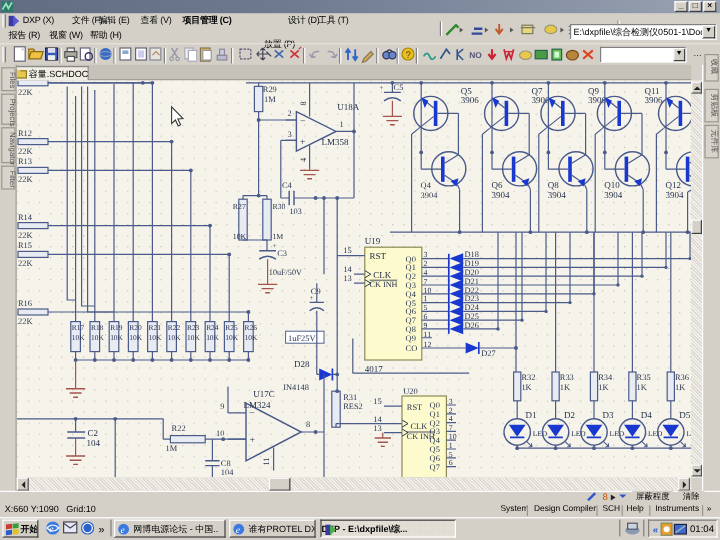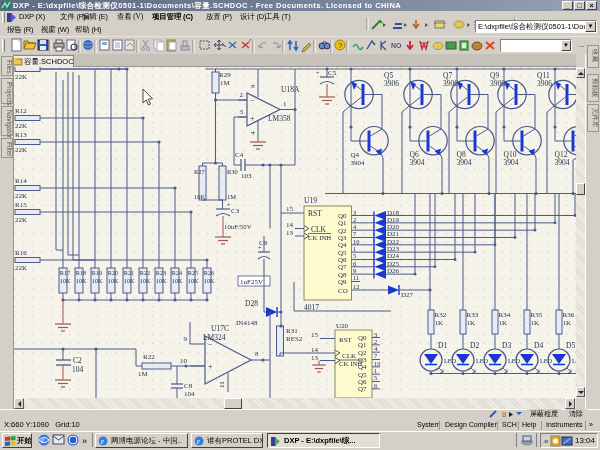--- a/index.html
+++ b/index.html
@@ -43,38 +43,37 @@
 .task.pressed{border-color:#404040 #fff #fff #404040;background:#e8e4dc;background-image:repeating-conic-gradient(#e8e4dc 0 25%,#dcd8d0 0 50%);background-size:2px 2px;font-weight:bold;}
 #tray{position:absolute;top:433px;left:540px;width:58px;height:15px;border:1px solid;border-color:#808080 #fff #fff #808080;font-size:8px;line-height:14px;color:#000;}
 </style></head>
 <body>
 
 <div id="title" class="abs">
  <svg class="abs" style="left:1px;top:1px" width="10" height="9">
       <rect width="10" height="9" fill="#2a7a6a"></rect>
       <path d="M1 7 L4 2 L6 6 L9 1" stroke="#9fe0c0" stroke-width="1.5" fill="none"></path>
     </svg>
- <div class="txt">DXP - E:\dxpfile\综合检测仪0501-1\Documents\容量.SCHDOC - Free Documents. Licensed to CHINA</div>
  <div class="tbtn" style="left:562px;">_</div>
  <div class="tbtn" style="left:574px;">□</div>
  <div class="tbtn" style="left:586px;">×</div>
 </div>
 
 <div class="menurow abs" style="left:0;top:11px;width:600px;">
  <div class="grip" style="left:2px;top:1px;height:11px;"></div>
  <svg class="abs" style="left:7px;top:2px" width="9" height="9">
       <rect width="5" height="9" fill="#3a3aa0"></rect>
       <path d="M4 0 L9 4.5 L4 9 Z" fill="#5a5ad0"></path>
     </svg>
  <span style="left:19px;">DXP (X)</span>
  <span style="left:60px;">文件 (F)</span>
  <span style="left:82px;">编辑 (E)</span>
- <span style="left:117px;font-family:Liberation Serif, serif;">查看 (V)</span>
+ <span style="left:117px;">查看 (V)</span>
  <span style="left:152px;font-weight:bold;">项目管理 (C)</span>
- <span style="left:206px;">放置 (P)</span>
+ <span style="left:220px;margin-top:20px;">放置 (P)</span>
  <span style="left:240px;">设计 (D)</span>
  <span style="left:265px;">工具 (T)</span>
 </div>
 <div class="menurow abs" style="left:0;top:24px;width:320px;">
  <span style="left:7px;">报告 (R)</span>
  <span style="left:41px;">视窗 (W)</span>
  <span style="left:75px;">帮助 (H)</span>
 </div>
 
 <div class="abs" id="wiretb" style="left:320px;top:11px;width:280px;height:25px;font-size:8px;">
@@ -955,32 +954,32 @@
 </div>
 <div class="abs" style="left:92px;top:433px;width:1px;height:14px;background:#808080;"></div>
 <div class="task" style="left:95px;width:93px;padding-left:15px;">网博电源论坛 - 中国..<svg class="abs" style="left:2px;top:2px" width="10" height="10">
       <circle cx="5" cy="5" r="4.5" fill="#3a7ae0"></circle>
       <text x="2.5" y="8" font-size="8" fill="#fff" font-style="italic" font-family="Liberation Serif">e</text>
     </svg></div>
 <div class="task" style="left:191px;width:72px;padding-left:15px;">谁有PROTEL DXP 2004..<svg class="abs" style="left:2px;top:2px" width="10" height="10">
       <circle cx="5" cy="5" r="4.5" fill="#3a7ae0"></circle>
       <text x="2.5" y="8" font-size="8" fill="#fff" font-style="italic" font-family="Liberation Serif">e</text>
     </svg></div>
-<div class="task pressed" style="left:267px;width:113px;padding-left:16px;">DXP - E:\dxpfile\综...<svg class="abs" style="left:3px;top:3px" width="9" height="9">
+<div class="task pressed" style="left:267px;width:113px;">DXP - E:\dxpfile\综...<svg class="abs" style="left:3px;top:3px" width="9" height="9">
       <rect width="5" height="9" fill="#3a3aa0"></rect>
       <path d="M4 0 L9 4.5 L4 9 Z" fill="#4ab04a"></path>
     </svg></div>
 <div class="abs" style="left:516px;top:433px;width:1px;height:14px;background:#808080;"></div>
 <svg class="abs" style="left:520px;top:434px" width="14" height="13">
     <ellipse cx="7" cy="8" rx="6" ry="3.5" fill="#8a9ab0"></ellipse>
     <rect x="3" y="2" width="8" height="5" fill="#c8d4e0" stroke="#556"></rect>
   </svg>
 <div class="abs" style="left:536px;top:433px;width:1px;height:14px;background:#808080;"></div>
 <div id="tray" class="abs">
  <svg width="56" height="14">
   <text x="3" y="10" font-size="8" fill="#2a5ad0" font-weight="bold">«</text>
   <rect x="10" y="2" width="9" height="10" fill="#e8a030" stroke="#885"></rect>
       <circle cx="14.5" cy="7" r="2.5" fill="#fff"></circle>
   <rect x="21" y="3" width="10" height="8" fill="#3a6ad0" stroke="#224"></rect>
       <path d="M22 10 l8 -6" stroke="#9ab" stroke-width="1.5"></path>
  </svg>
- <span class="abs" style="left:34px;top:0;">13:04</span>
+ <span class="abs" style="left:34px;top:0;">01:04</span>
 </div>
 
 </body></html>

